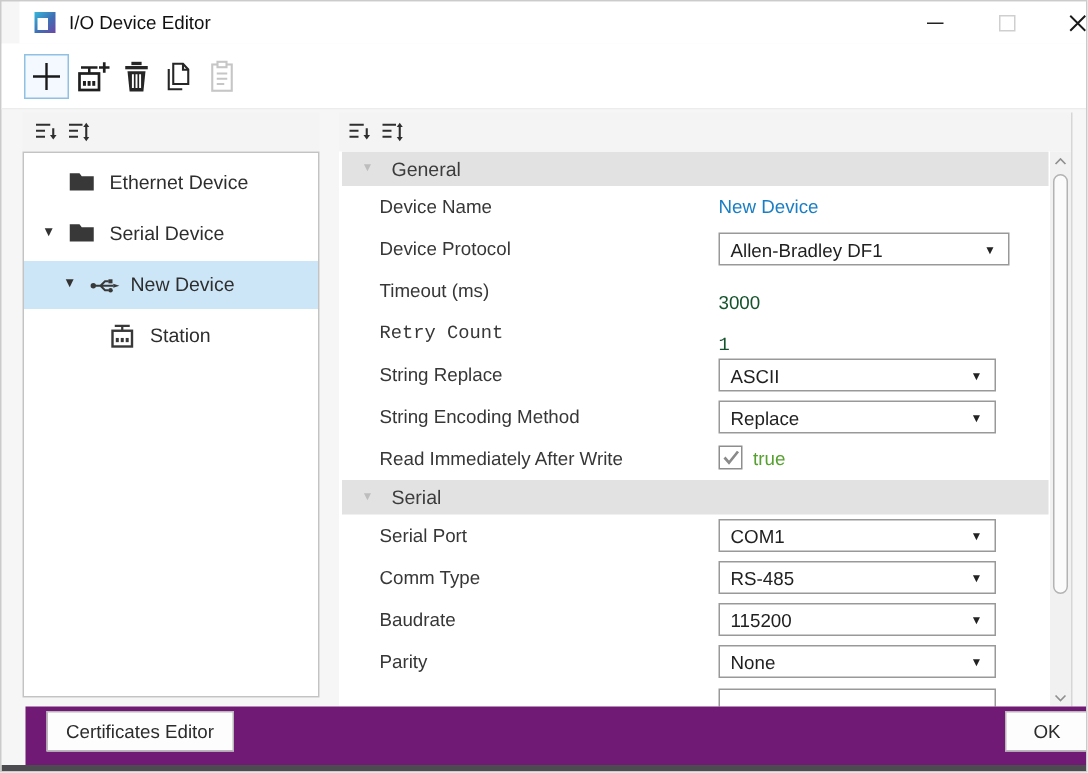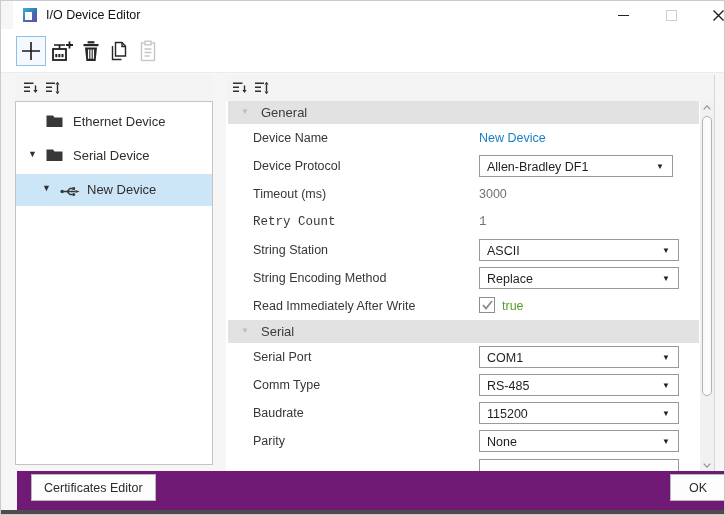--- a/index.html
+++ b/index.html
@@ -38,23 +38,23 @@
   
   .prop-panel{position:absolute;left:225px;top:74px;width:489px;height:396px;border-right:1px solid #d6d6d6;}
   .prop-grid{position:absolute;left:0;top:26px;width:100%;height:370px;background:#ffffff;overflow:hidden;}
   .section-header{position:absolute;left:2px;width:471px;height:23px;background:#e2e2e2;}
   .section-header .tri{position:absolute;left:13px;top:7px;font-size:8px;color:#bdbdbd;line-height:1;}
   .section-header .sec-title{position:absolute;left:33px;top:4px;font-size:13px;color:#3c3c3c;}
   .prop-row{position:absolute;left:0;width:100%;height:28px;}
   .prop-label{position:absolute;left:27px;top:7px;font-size:12.5px;color:#373737;white-space:nowrap;}
   .prop-value{position:absolute;left:253px;top:7px;font-size:12.5px;white-space:nowrap;}
   .prop-value.link{color:#1a7ec4;}
-  .prop-value.num{color:#737373;}
+  .prop-value.num{color:#14532d;margin-top:8px;}
   .prop-value.bool{color:#55a02e;left:276px;}
-  .dropdown{position:absolute;left:253px;top:3px;width:200px;height:22px;background:#fff;border:1px solid #999;}
+  .dropdown{position:absolute;left:253px;top:3px;width:185px;height:22px;background:#fff;border:1px solid #999;}
   .dropdown.wide{width:194px;}
   .dd-text{position:absolute;left:7px;top:4px;font-size:12.5px;color:#1f1f1f;white-space:nowrap;}
   .dd-arrow{position:absolute;right:8px;top:7px;font-size:8px;color:#222;line-height:1;}
   .dropdown.partial{top:auto;}
   .checkbox{position:absolute;left:253px;top:5px;width:16px;height:16px;border:1px solid #8e8e8e;background:#fff;display:flex;align-items:center;justify-content:center;}
   
   .scrollbar{position:absolute;left:474px;top:26px;width:14px;height:370px;background:#f1f1f1;}
   .sb-btn{position:absolute;left:0;width:14px;height:12px;display:flex;align-items:center;justify-content:center;color:#8f8f8f;}
   .sb-btn.up{top:0;}
   .sb-btn.down{bottom:0;}
@@ -174,20 +174,32 @@
                 <path d="M3.5 6.5h12M7 6.5L10 3.5h2.5M7 6.5L10 9.5h2.5"></path>
               </g>
             <circle cx="2.2" cy="6.5" r="1.8" fill="#383838"></circle>
             <rect x="12.3" y="2.2" width="2.7" height="2.7" fill="#383838"></rect>
             <circle cx="13.7" cy="9.5" r="1.5" fill="#383838"></circle>
             <path d="M19.6 6.5l-4.1-1.4v2.8z" fill="#383838"></path>
           </svg>
         </span>
         <span class="tree-label" style="left:71px;">New Device</span>
       </div>
+      <div class="tree-row" style="top:106px;">
+        <span class="tree-icon" style="left:57px;top:7px;">
+          <svg width="17" height="17" viewBox="0 0 17 17">
+            <rect x="2" y="5.5" width="13" height="10.5" fill="none" stroke="#383838" stroke-width="1.6"></rect>
+            <rect x="4.2" y="10.3" width="2" height="2.8" fill="#383838"></rect>
+              <rect x="7.5" y="10.3" width="2" height="2.8" fill="#383838"></rect>
+              <rect x="10.8" y="10.3" width="2" height="2.8" fill="#383838"></rect>
+            <path d="M8.5 5.5V2.2M3.5 2.2h10" stroke="#383838" stroke-width="1.5" fill="none"></path>
+          </svg>
+        </span>
+        <span class="tree-label" style="left:84px;">Station</span>
+      </div>
     </div>
   </div>
 
   <div class="prop-panel">
     <div class="panel-toolbar">
       <div class="pt-icon" style="left:5px;">
         <svg width="16" height="14" viewBox="0 0 16 14">
             <g stroke="#2f2f2f" stroke-width="1.4" fill="none">
               <path d="M1 2.2h9.5M1 6.2h6M1 10.2h6M12.5 4.5v5"></path>
             </g>
@@ -229,21 +241,21 @@
         <span class="prop-label">Timeout (ms)</span>
         <span class="prop-value num">3000</span>
       </div>
 
       <div class="prop-row" style="top:107px;font-family:Liberation Mono, monospace;">
         <span class="prop-label">Retry Count</span>
         <span class="prop-value num">1</span>
       </div>
 
       <div class="prop-row" style="top:135px;">
-        <span class="prop-label">String Station</span>
+        <span class="prop-label">String Replace</span>
         <div class="dropdown">
           <span class="dd-text">ASCII</span>
           <span class="dd-arrow">▼</span>
         </div>
       </div>
 
       <div class="prop-row" style="top:163px;text-align:center;">
         <span class="prop-label">String Encoding Method</span>
         <div class="dropdown">
           <span class="dd-text">Replace</span>

